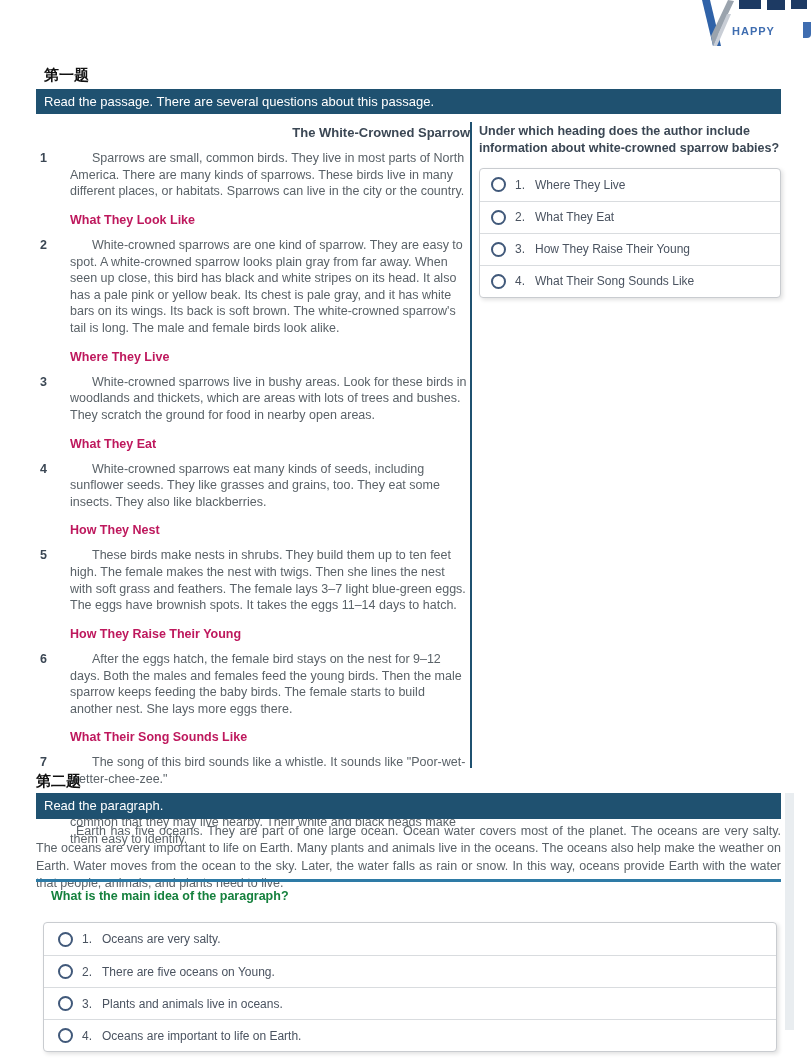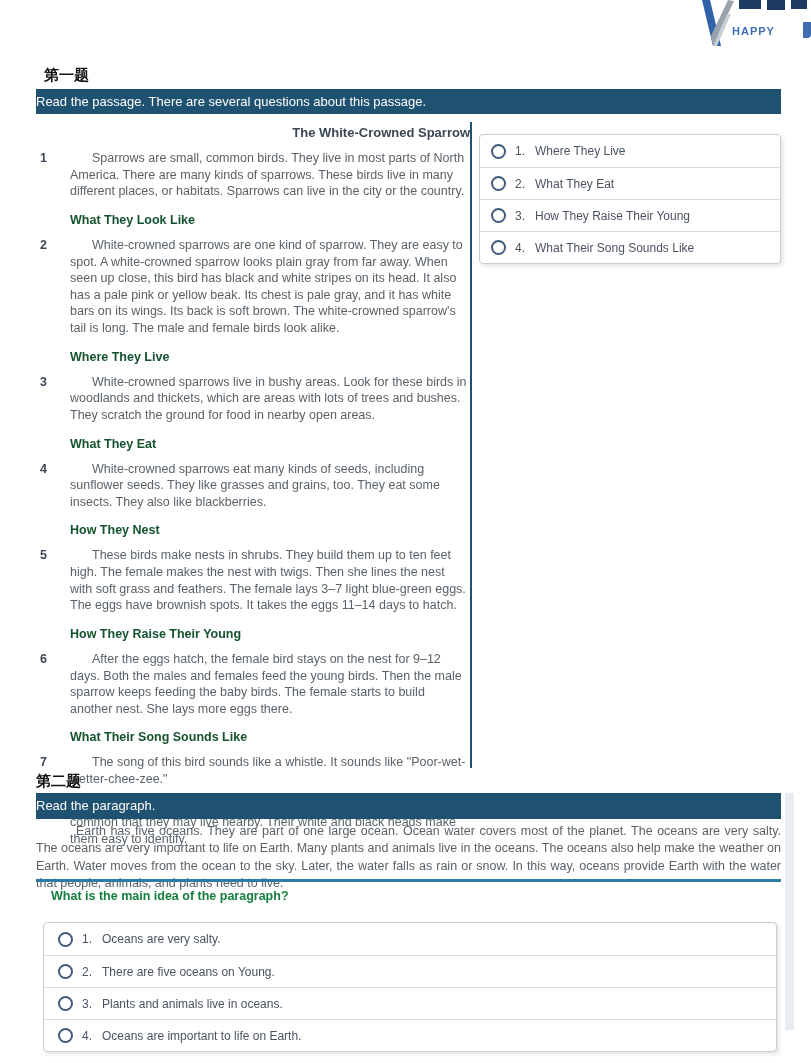--- a/index.html
+++ b/index.html
@@ -18,33 +18,33 @@
   .frag-a { left:38px; top:0; width:22px; height:9px; }
   .frag-b { left:66px; top:0; width:18px; height:10px; }
   .frag-c { left:90px; top:0; width:16px; height:9px; }
   .frag-j { left:102px; top:22px; width:8px; height:16px; background:#3f6db0; border-radius:0 0 4px 0; }
 
   .sec-heading { position:absolute; left:36px; font-size:15px; font-weight:bold; color:#111; }
   .sec1-heading { top:66px;margin-left:8px; }
   .sec2-heading { top:772px; }
 
   .banner { position:absolute; left:36px; width:745px; height:25px; background:#1f5170;
-    color:#fff; font-size:13px; line-height:25px; padding-left:0; }
+    color:#fff; font-size:13px; line-height:25px; padding-left:8px; }
   .banner1 { top:89px; }
   .banner2 { top:793px; height:26px; line-height:26px; }
 
   
   .passage-col { position:absolute; left:36px; top:114px; width:434px; }
   .passage-title { text-align:right; font-size:13px; font-weight:bold; color:#3b4754;
     margin:11px 0 6px 0; }
   .pblock { position:relative; margin:10px 0 0 0; }
   .pnum { position:absolute; left:4px; top:1px; font-size:12.5px; font-weight:bold; color:#3b4754; }
   .ptext { margin-left:34px; width:398px; font-size:12.5px; line-height:1.33; color:#5a6268;
     text-indent:22px; }
-  .pheading { margin:13px 0 2px 34px; font-size:12.5px; font-weight:bold; color:#14532d; }
+  .pheading { margin:13px 0 2px 34px; font-size:12.5px; font-weight:bold; color:#be185d; }
 
   .v-divider { position:absolute; left:470px; top:122px; width:2px; height:646px; background:#1f5170; }
 
   
   .q1-col { position:absolute; left:479px; top:123px; width:302px; }
   .q-text { font-size:12.5px; font-weight:bold; color:#3b4754; line-height:1.35; }
   .options { margin-top:11px; background:#fff; border:1px solid #c9ccd0; border-radius:4px;
     box-shadow:2px 2px 4px rgba(0,0,0,0.12); }
   .opt { display:flex; align-items:center; height:32px; padding-left:11px; cursor:pointer; }
   .opt + .opt { border-top:1px solid #d9dcdf; }
@@ -123,20 +123,21 @@
     </div>
     <div class="pblock">
       <span class="pnum">8</span>
       <div class="ptext">It is fun to watch for white-crowned sparrows. These birds are so common that they may live nearby. Their white and black heads make them easy to identify.</div>
     </div>
   </div>
 
   <div class="v-divider"></div>
 
   <div class="q1-col">
+    <div class="q-text">Under which heading does the author include information about white-crowned sparrow babies?</div>
     <div class="options">
       <div class="opt">
         <span class="radio"></span>
         <span class="onum">1.</span>
         <span class="olabel">Where They Live</span>
       </div>
       <div class="opt">
         <span class="radio"></span>
         <span class="onum">2.</span>
         <span class="olabel">What They Eat</span>

